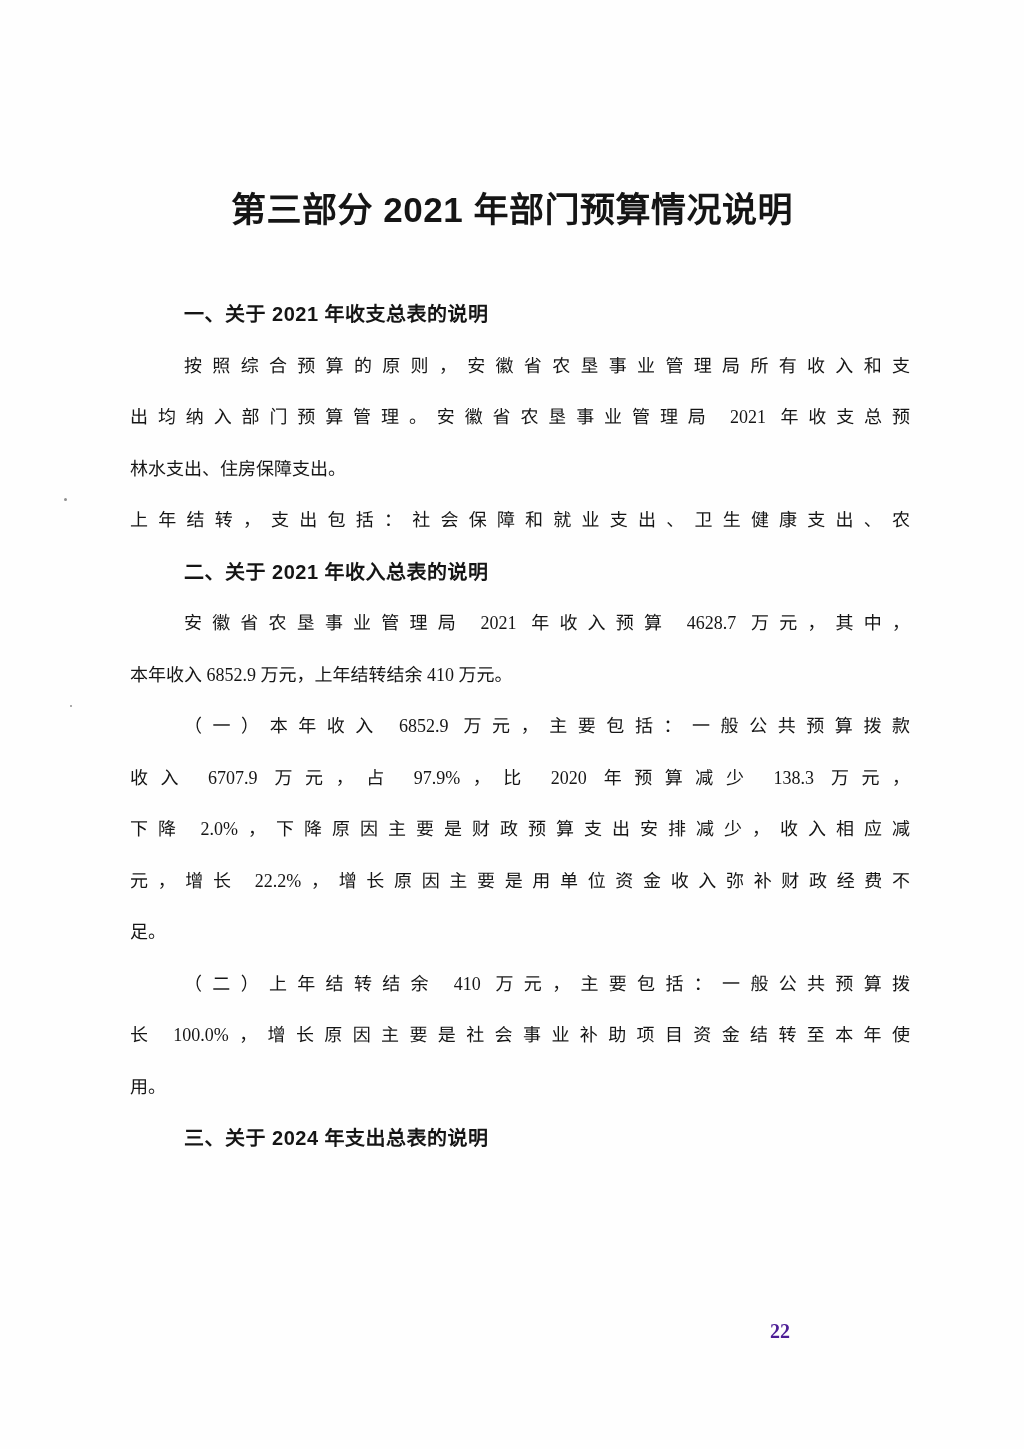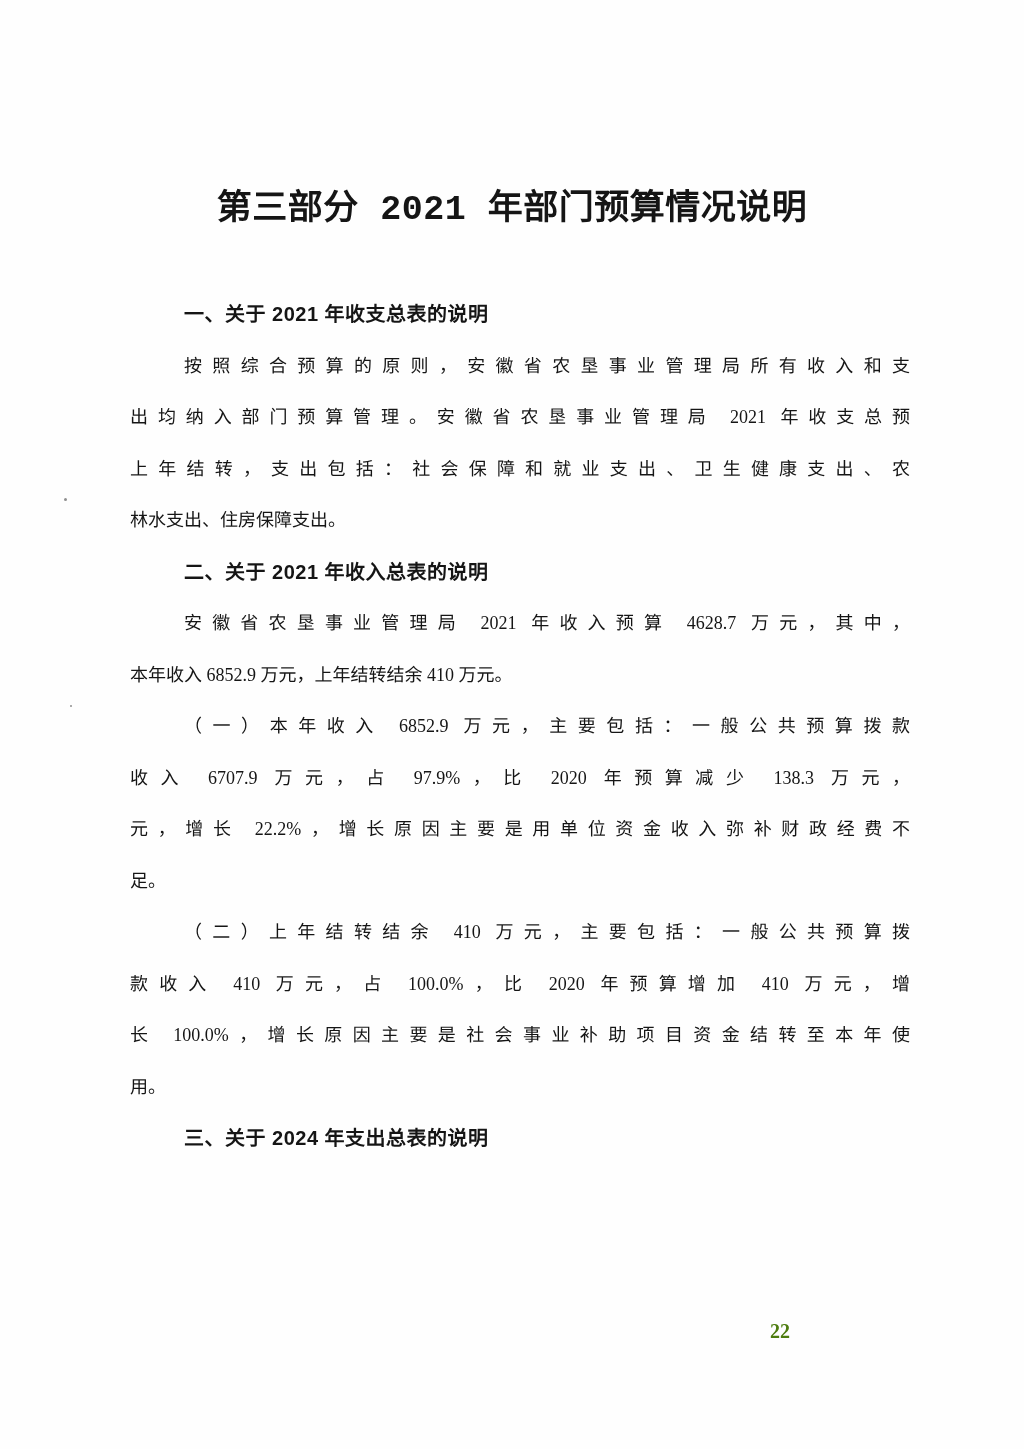--- a/index.html
+++ b/index.html
@@ -17,21 +17,21 @@
     font-family: "Liberation Serif", "DejaVu Serif", serif;
   }
   .doc-title {
     position: absolute;
     top: 188px;
     left: 0;
     width: 100%;
     height: 44px;
     line-height: 44px;
     text-align: center;
-    font-family: Liberation Mono, monospace;
+    font-family: Liberation Sans, sans-serif;
     font-weight: 700;
     font-size: 35px;
     letter-spacing: 0.5px;
     white-space: nowrap;
   }
   .doc-body {
     position: absolute;
     top: 289px;
     left: 130px;
     width: 780px;
@@ -59,21 +59,21 @@
     text-align: justify;
     text-align-last: justify;
   }
   .page-number {
     position: absolute;
     top: 1320px;
     left: 770px;
     font-size: 20px;
     font-weight: 700;
     font-family: "Liberation Serif", "DejaVu Serif", serif;
-    color: #4d7c0f;
+    color: #4c1d95;
   }
   .speck {
     position: absolute;
     border-radius: 50%;
     background: #8f8f8f;
   }
   .speck-1 { left: 64px;  top: 498px;  width: 3px; height: 3px; }
   .speck-2 { left: 70px;  top: 705px;  width: 2px; height: 2px; }
 </style>
 </head>
@@ -81,31 +81,31 @@
 
 <div class="page">
 
   <div class="doc-title">第三部分 2021 年部门预算情况说明</div>
 
   <div class="doc-body">
 
   <div class="line heading indent">一、关于 2021 年收支总表的说明</div>
       <div class="line body indent fill">按照综合预算的原则，安徽省农垦事业管理局所有收入和支</div>
       <div class="line body fill">出均纳入部门预算管理。安徽省农垦事业管理局 2021 年收支总预</div>
+      <div class="line body">林水支出、住房保障支出。</div>
       <div class="line body fill">上年结转，支出包括：社会保障和就业支出、卫生健康支出、农</div>
-      <div class="line body">林水支出、住房保障支出。</div>
       <div class="line heading indent">二、关于 2021 年收入总表的说明</div>
       <div class="line body indent fill">安徽省农垦事业管理局 2021 年收入预算 4628.7 万元，其中，</div>
       <div class="line body">本年收入 6852.9 万元，上年结转结余 410 万元。</div>
       <div class="line body indent fill">（一）本年收入 6852.9 万元，主要包括：一般公共预算拨款</div>
       <div class="line body fill">收入 6707.9 万元，占 97.9%，比 2020 年预算减少 138.3 万元，</div>
+      <div class="line body fill">下降 2.0%，下降原因主要是财政预算支出安排减少，收入相应减</div>
       <div class="line body fill">元，增长 22.2%，增长原因主要是用单位资金收入弥补财政经费不</div>
       <div class="line body">足。</div>
       <div class="line body indent fill">（二）上年结转结余 410 万元，主要包括：一般公共预算拨</div>
-      <div class="line body fill">款收入 410 万元，占 100.0%，比 2020 年预算增加 410 万元，增</div>
       <div class="line body fill">长 100.0%，增长原因主要是社会事业补助项目资金结转至本年使</div>
       <div class="line body">用。</div>
       <div class="line heading indent">三、关于 2024 年支出总表的说明</div>
     </div>
 
   <div class="page-number">22</div>
 
   <div class="speck speck-1"></div>
   <div class="speck speck-2"></div>
 

